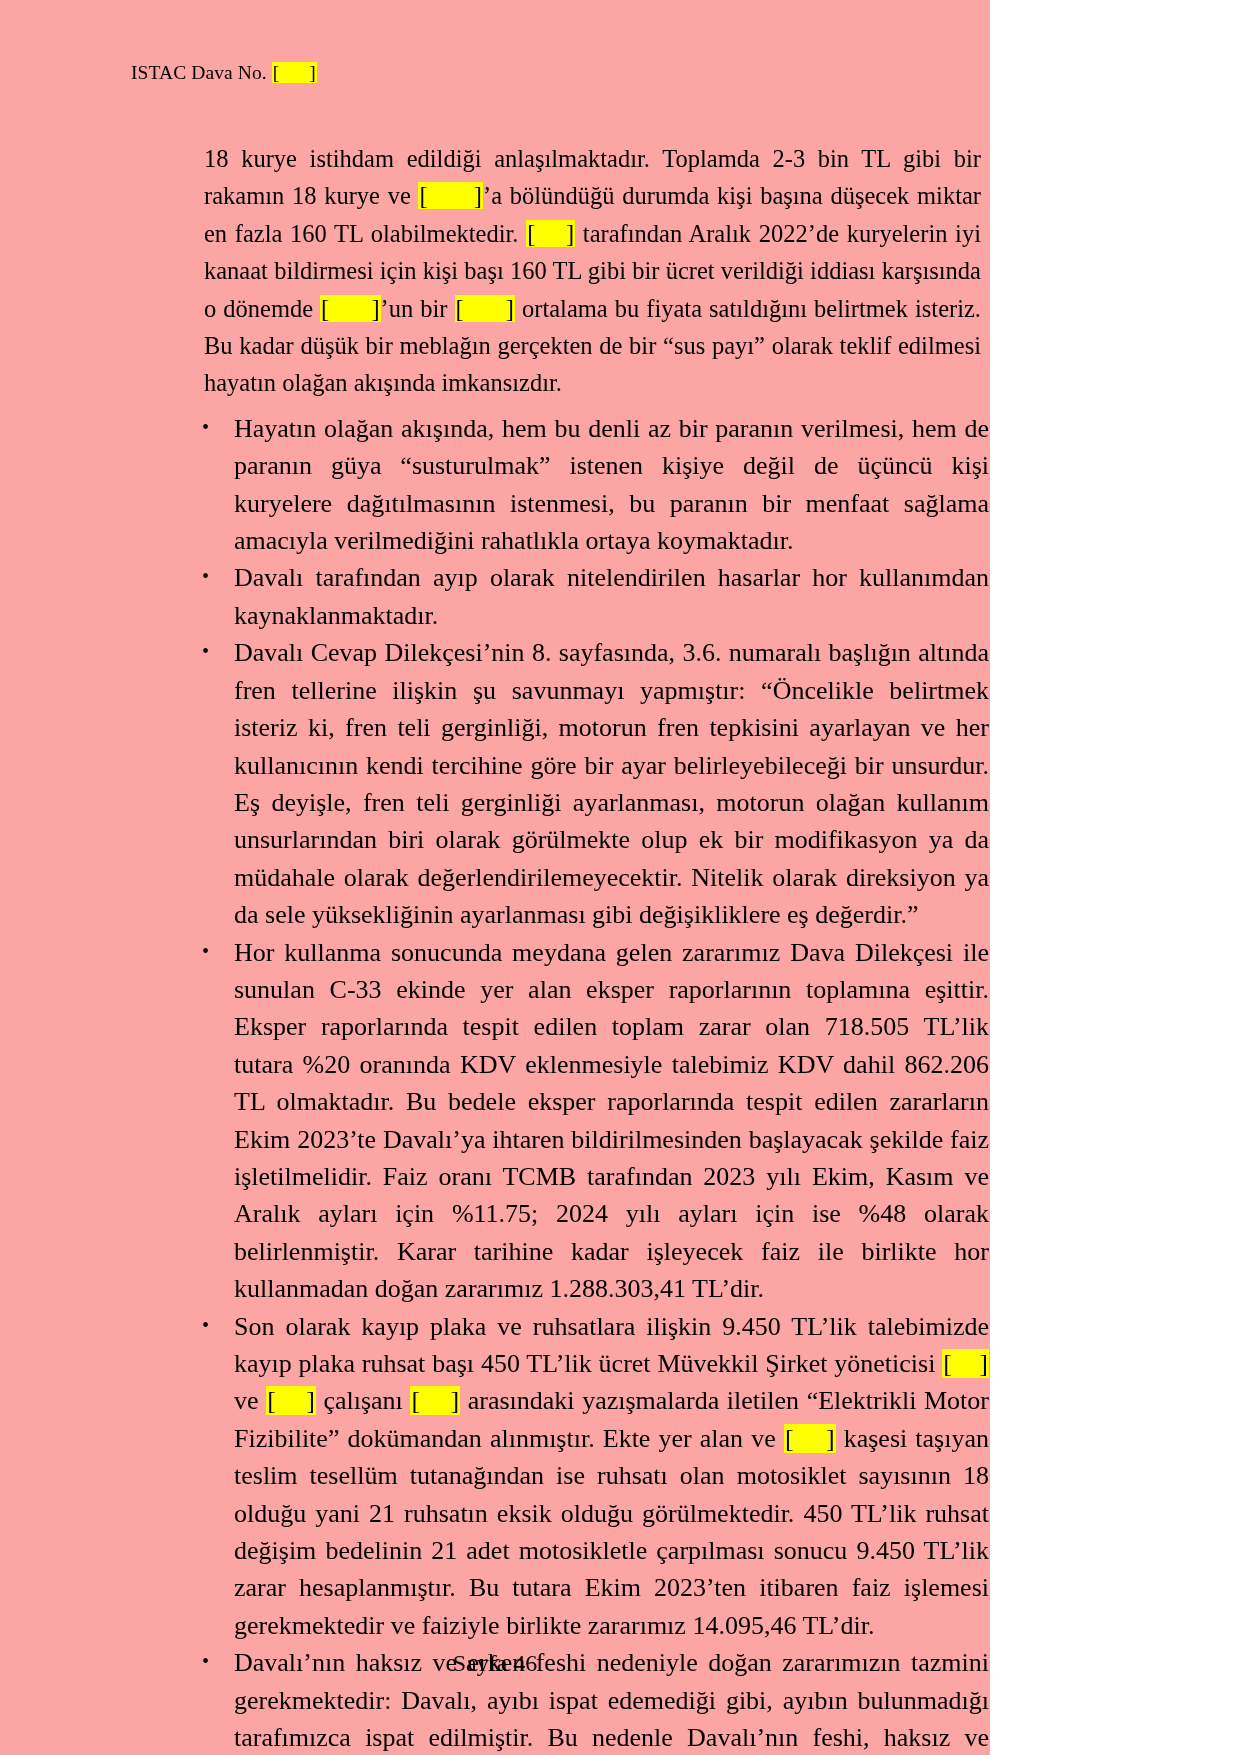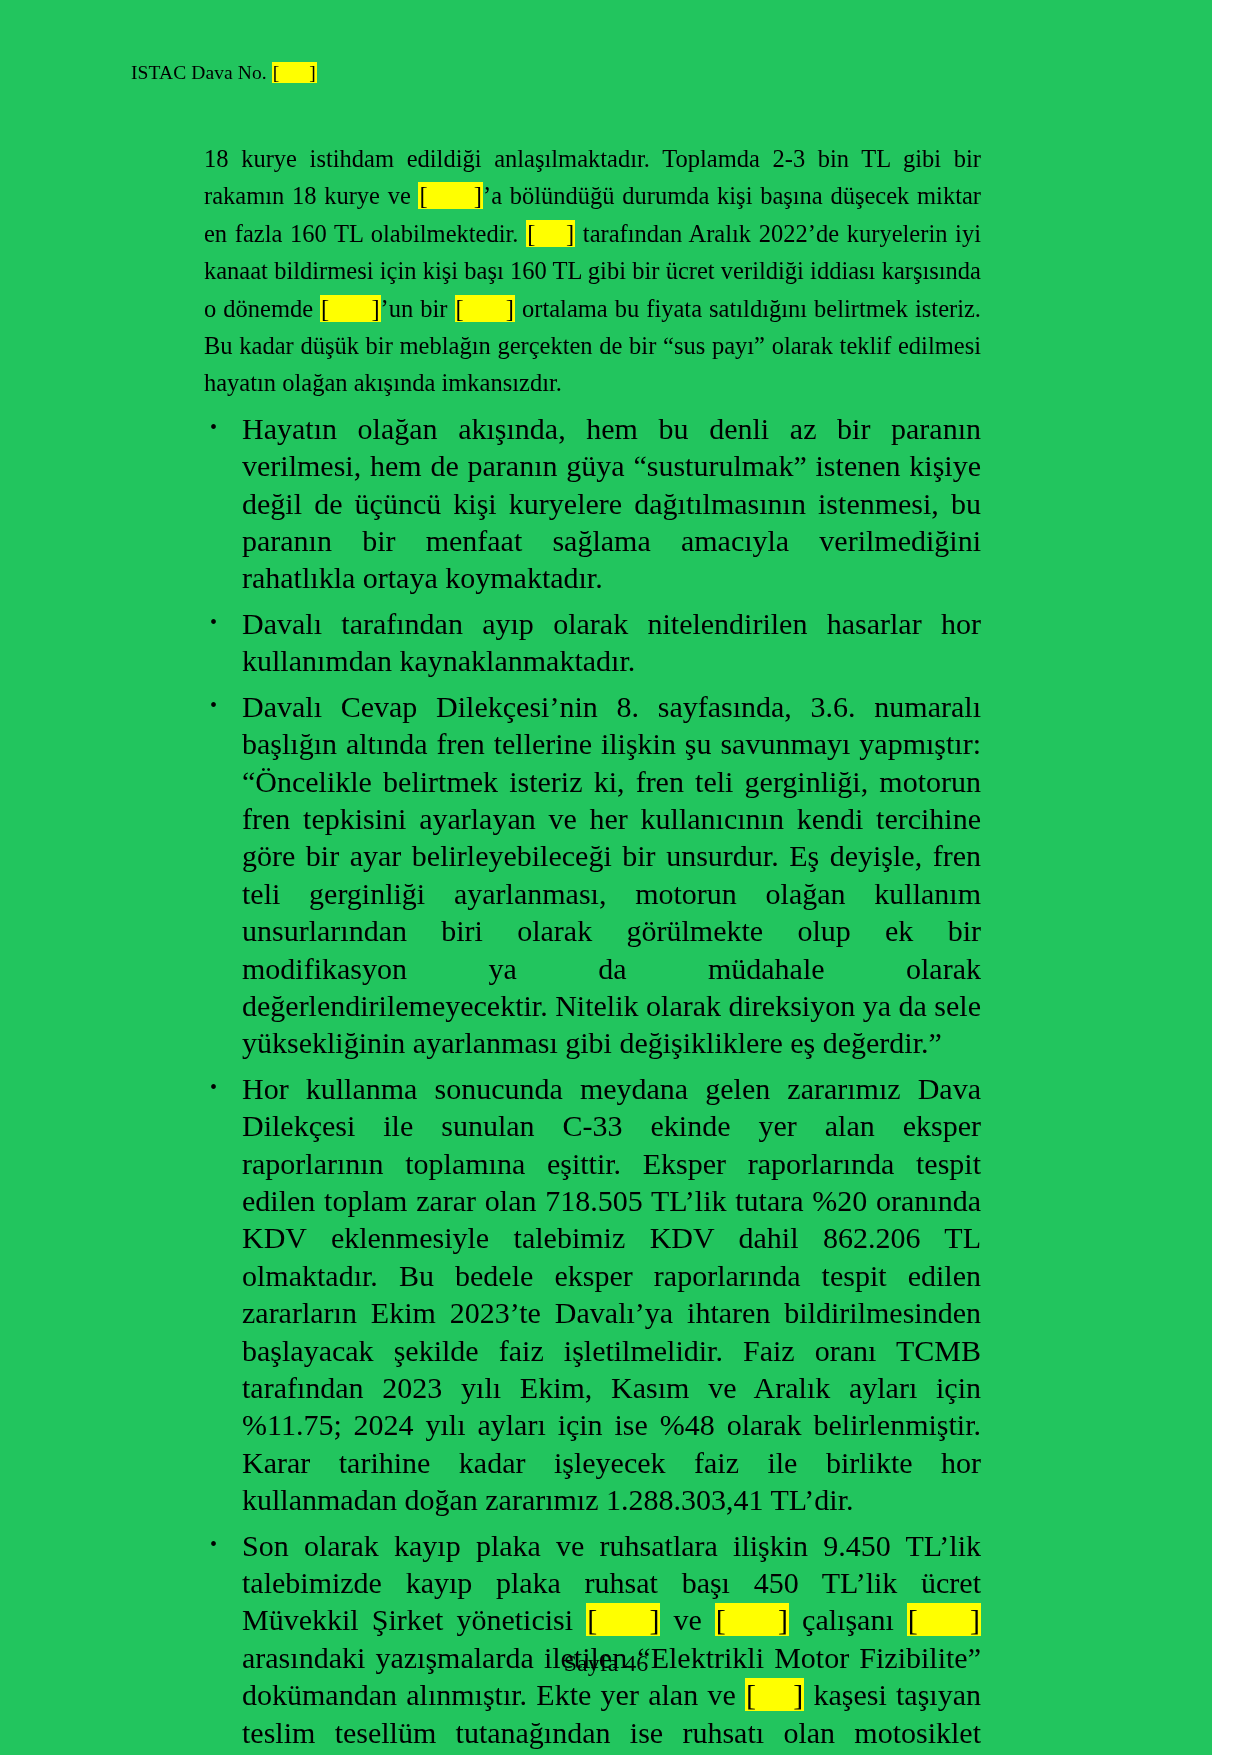--- a/index.html
+++ b/index.html
@@ -6,24 +6,24 @@
     margin: 0;
     padding: 0;
     background: #ffffff;
   }
   body {
     font-family: "Liberation Serif", "DejaVu Serif", serif;
     color: #000000;
   }
   .page {
     position: relative;
-    width: 1212px;
+    width: 990px;
     height: 1755px;
     box-sizing: border-box;
-    background: #22c55e;
+    background: #fca5a5;
     overflow: hidden;
     font-family: Liberation Serif, serif;
   }
   .header {
     position: absolute;
     top: 62px;
     left: 131px;
     font-size: 19.5px;
     letter-spacing: 0.1px;
     white-space: nowrap;
@@ -46,23 +46,23 @@
     text-indent: 0;
   }
   ul.bullets {
     list-style: none;
     margin: 0;
     padding: 0;
   }
   ul.bullets > li {
     position: relative;
     padding-left: 38px;
-    margin: 8px;
+    margin: 0;
     text-align: justify;
-    font-size: 30px;
+    font-size: 26px;
     line-height: 37.4px;
   }
   ul.bullets > li::before {
     content: "\2022";
     position: absolute;
     left: 6px;
     top: -1px;
     font-size: 20px;
     line-height: 37.4px;
   }

